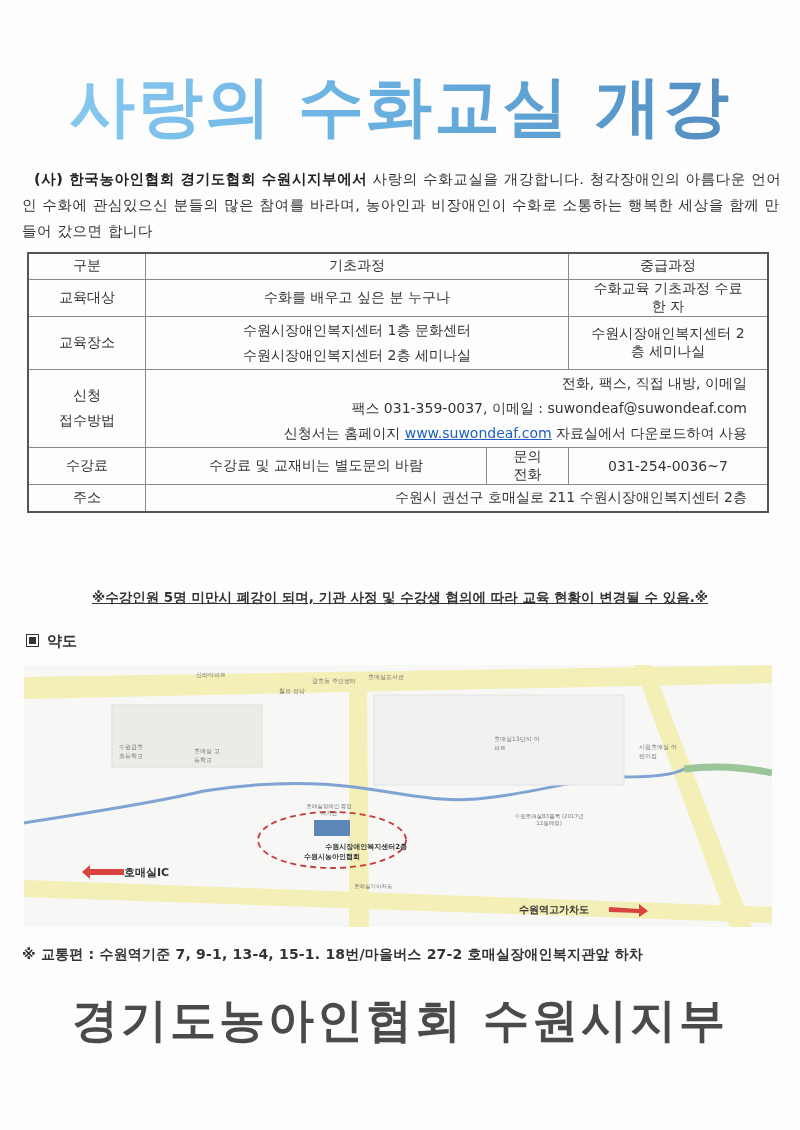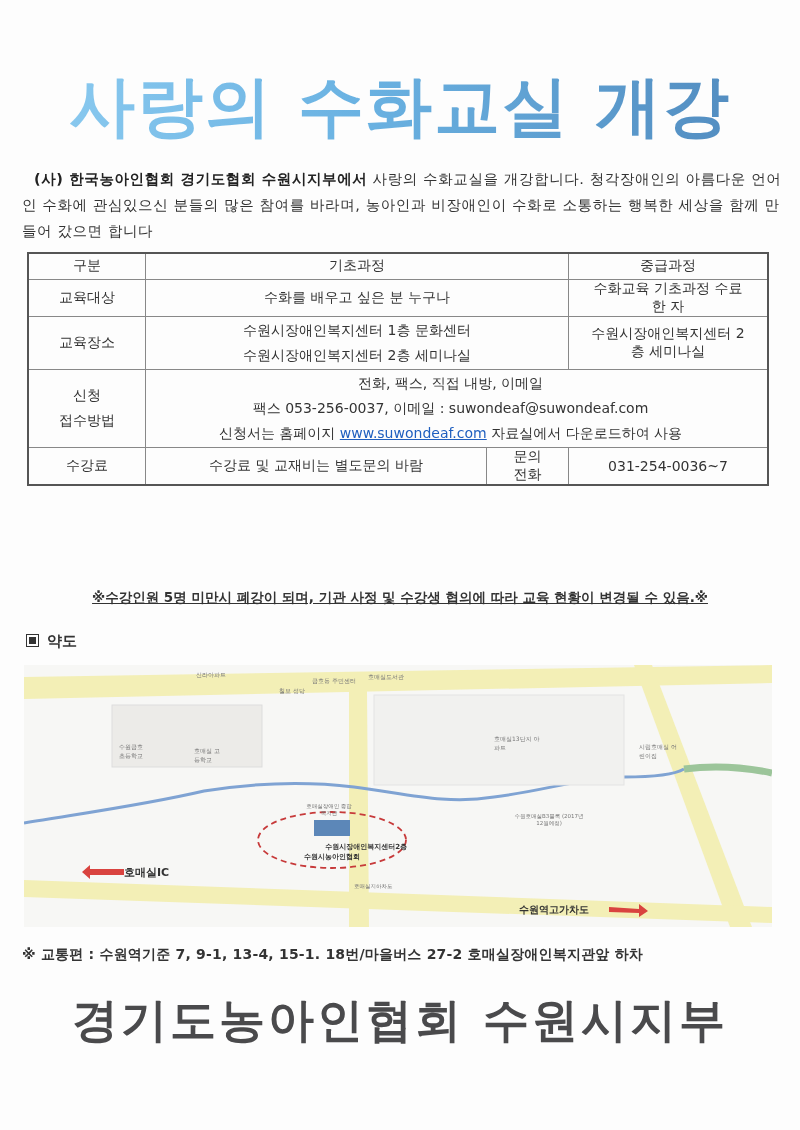--- a/index.html
+++ b/index.html
@@ -20,21 +20,21 @@
   .intro b { font-weight: bold; color: #222; margin-left: 12px; }
   table.info {
     position: absolute; left: 27px; top: 252px; width: 742px;
     border-collapse: collapse; font-size: 14px; color: #333;
     border: 2px solid #555;
   }
   table.info td {
     border: 1px solid #888; text-align: center; padding: 0 20px; vertical-align: middle;
   }
   table.info td.h { width: 76px; }
-  table.info td.left { text-align: center; padding-left: 8px; }
+  table.info td.left { text-align: right; padding-left: 8px; }
   .bold { font-weight: bold; }
   .link { color: #1f5fbf; text-decoration: underline; }
   .notice {
     position: absolute; left: 30px; top: 589px; width: 740px; text-align: center;
     font-size: 13.5px; font-weight: bold; text-decoration: underline; color: #333;
   }
   .map-label {
     position: absolute; left: 26px; top: 632px; font-size: 15px; font-weight: bold; color: #333;
   }
   .map-label .sq {
@@ -86,29 +86,33 @@
         </td>
     <td>수원시장애인복지센터 2층 세미나실</td>
   </tr>
   <tr style="height:78px">
     <td style="line-height:25px">
           <div>신청</div>
           <div>접수방법</div>
         </td>
     <td colspan="3" class="left" style="line-height:25px">
       <div>전화, 팩스, 직접 내방, 이메일</div>
-      <div>팩스 053-256-0037,  이메일 : suwondeaf@suwondeaf.com</div>
+      <div>팩스 031-359-0037,  이메일 : suwondeaf@suwondeaf.com</div>
       <div><span>신청서는 홈페이지 </span><a class="link">www.suwondeaf.com</a><span> 자료실에서 다운로드하여 사용</span></div>
     </td>
   </tr>
   <tr style="height:28px">
     <td>수강료</td>
     <td style="width:300px">수강료 및 교재비는 별도문의 바람</td>
     <td>문의전화</td>
     <td>031-254-0036~7</td>
+  </tr>
+  <tr style="height:28px">
+    <td>주소</td>
+    <td colspan="3" class="left">수원시 권선구 호매실로 211 수원시장애인복지센터 2층</td>
   </tr>
 </tbody>
   </table>
 
 <div class="notice">※수강인원 5명 미만시 폐강이 되며, 기관 사정 및 수강생 협의에 따라 교육 현황이 변경될 수 있음.※</div>
 
 <div class="map-label"><span class="sq"></span><span>약도</span></div>
 
 <div class="map">
   <svg width="748" height="262" viewBox="0 0 748 262" xmlns="http://www.w3.org/2000/svg">

